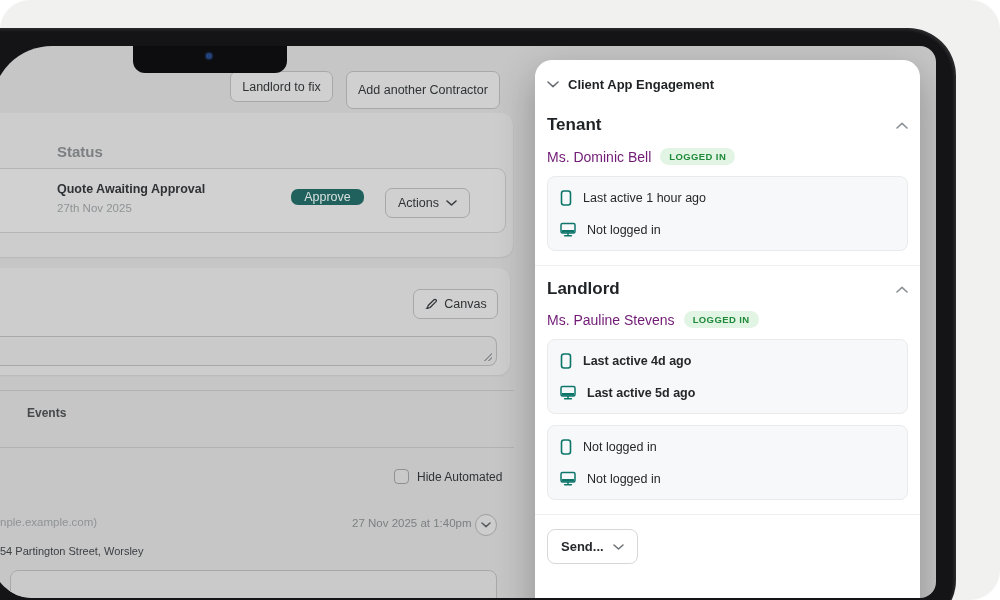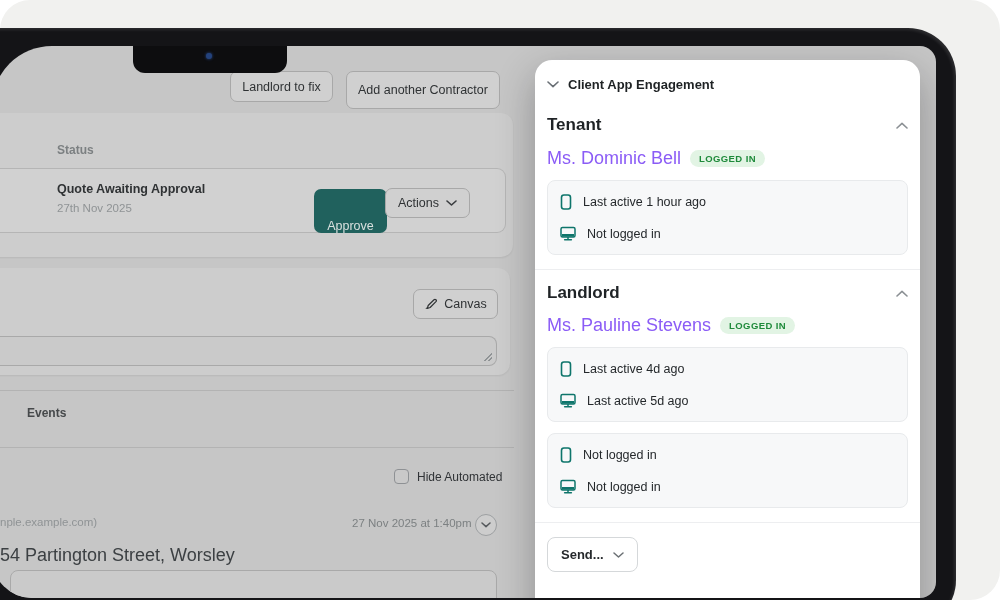--- a/index.html
+++ b/index.html
@@ -17,39 +17,39 @@
           background:#24427c;box-shadow:0 0 3px #2a4e96;}
   
   .abs{position:absolute;}
   .gbtn{display:flex;align-items:center;justify-content:center;gap:7px;background:#d0d0d0;
         border:1px solid #a8a8a8;border-radius:7px;font-size:12.5px;color:#2f3234;box-sizing:border-box;}
   .card-sec{background:#cdcdcd;border-radius:12px;box-shadow:0 1px 2px rgba(0,0,0,.07);}
   .inner-card{background:#d1d1d1;border:1px solid #b5b5b5;border-radius:9px;box-sizing:border-box;}
   .hline{height:1px;background:#b3b3b3;}
   .muted{color:#8f9395;}
   .dark{color:#2f3234;}
-  .lbl{font-size:12px;font-weight:bold;color:#7c8082;}
+  .lbl{font-size:15px;font-weight:bold;color:#7c8082;}
   .approve{background:#20615d;color:#d8e0de;border:none;border-radius:7px;font-size:12.5px;
            display:flex;align-items:center;justify-content:center;}
   .textarea{background:#cacaca;border:1px solid #a9a9a9;border-radius:8px;box-sizing:border-box;position:relative;}
   .resize{position:absolute;right:4px;bottom:4px;width:8px;height:8px;
           background:linear-gradient(135deg,transparent 50%,#8f9395 50%,#8f9395 60%,transparent 60%,transparent 75%,#8f9395 75%,#8f9395 85%,transparent 85%);}
   .checkbox{width:15px;height:15px;border:1.5px solid #8e9194;border-radius:4px;background:#c9c9c9;box-sizing:border-box;}
   .circ-btn{width:22px;height:22px;border-radius:50%;border:1px solid #9da0a2;background:#cdcdcd;
             display:flex;align-items:center;justify-content:center;box-sizing:border-box;}
   
   .panel{position:absolute;left:535px;top:60px;width:385px;height:593px;background:#ffffff;
          border-radius:17px;box-shadow:0 14px 38px rgba(15,15,20,.30);z-index:30;overflow:hidden;
          padding:0 12px;box-sizing:border-box;}
   .p-header{display:flex;align-items:center;gap:9px;margin-top:17px;}
   .p-title{font-size:13px;font-weight:bold;color:#1e2224;}
   .sec-head{display:flex;align-items:center;justify-content:space-between;}
   .sec-title{font-size:17px;font-weight:bold;color:#1f2326;}
   .person{display:flex;align-items:center;gap:9px;}
-  .pname{font-size:18px;color:#8b5cf6;}
+  .pname{font-size:14px;color:#701a75;}
   .badge{font-size:9.5px;font-weight:bold;letter-spacing:.4px;padding:3px 9px;border-radius:10px;}
   .badge.success{background:#e2f4e4;color:#1e8a3a;}
   .badge.warn{background:#fcf0de;color:#d25a09;}
   .dev-card{background:#f7f8f9;border:1px solid #e8eaec;border-radius:8px;padding:13px 12px;}
   .dev-row{display:flex;align-items:center;gap:11px;font-size:12.5px;color:#24282b;}
   .dev-row + .dev-row{margin-top:16px;}
   .p-div{height:1px;background:#edeef0;margin:14px -12px 0;}
   .send-btn{display:inline-flex;align-items:center;gap:9px;background:#fff;border:1px solid #d5d8da;
             border-radius:8px;padding:9px 13px;font-size:13px;font-weight:bold;color:#26292c;margin-top:14px;}
   .ghost-send{position:absolute;left:545px;top:584px;width:80px;height:30px;z-index:5;
@@ -71,21 +71,21 @@
       </div>
       <div class="abs gbtn" style="left:346px;top:71px;width:154px;height:38px;">
         <span>Add another Contractor</span>
       </div>
 
       <div class="abs card-sec" style="left:-30px;top:113px;width:543px;height:144px;">
         <div class="lbl" style="position:absolute;left:87px;top:30px;">Status</div>
         <div class="inner-card" style="position:absolute;left:0;top:55px;width:536px;height:65px;border-left:none;border-radius:0 9px 9px 0;">
           <div class="dark" style="position:absolute;left:87px;top:13px;font-size:12.5px;font-weight:bold;">Quote Awaiting Approval</div>
           <div class="muted" style="position:absolute;left:87px;top:33px;font-size:11.5px;">27th Nov 2025</div>
-          <div class="approve" style="position:absolute;left:344px;top:20px;width:73px;height:44px;align-items:flex-end;">
+          <div class="approve" style="position:absolute;left:321px;top:20px;width:73px;height:16px;">
             <span>Approve</span>
           </div>
           <div class="gbtn" style="position:absolute;left:415px;top:19px;width:85px;height:30px;">
             <span>Actions</span>
             <svg width="11" height="6" viewBox="0 0 11 6">
                 <polyline points="1,1 5.5,5 10,1" fill="none" stroke="#3a3d40" stroke-width="1.6" stroke-linecap="round" stroke-linejoin="round"></polyline>
               </svg>
           </div>
         </div>
       </div>
@@ -112,21 +112,21 @@
         <span style="font-size:12px;color:#303336;">Hide Automated</span>
       </div>
 
       <div class="abs muted" style="left:0;top:516px;font-size:11.5px;">nple.example.com)</div>
       <div class="abs" style="left:352px;top:517px;font-size:11.5px;color:#7c8082;">27 Nov 2025 at 1:40pm</div>
       <div class="abs circ-btn" style="left:475px;top:514px;">
         <svg width="10" height="6" viewBox="0 0 10 6">
             <polyline points="1,1 5,4.6 9,1" fill="none" stroke="#55595c" stroke-width="1.5" stroke-linecap="round" stroke-linejoin="round"></polyline>
           </svg>
       </div>
-      <div class="abs" style="left:0;top:545px;font-size:18px;color:#3c4043;">54 Partington Street, Worsley</div>
+      <div class="abs" style="left:0;top:545px;font-size:11px;color:#3c4043;">54 Partington Street, Worsley</div>
 
       <div class="abs textarea" style="left:10px;top:570px;width:487px;height:46px;"></div>
 
       <div class="ghost-send">
         <span>Send...</span>
         <svg width="10" height="6" viewBox="0 0 10 6">
             <polyline points="1,1 5,4.6 9,1" fill="none" stroke="#5a5e61" stroke-width="1.5" stroke-linecap="round" stroke-linejoin="round"></polyline>
           </svg>
       </div>
 
@@ -173,21 +173,21 @@
         <div class="sec-head" style="margin-top:13px;">
           <span class="sec-title">Landlord</span>
           <svg width="12" height="7" viewBox="0 0 12 7">
               <polyline points="1,6 6,1.4 11,6" fill="none" stroke="#8b9094" stroke-width="1.6" stroke-linecap="round" stroke-linejoin="round"></polyline>
             </svg>
         </div>
         <div class="person" style="margin-top:12px;">
           <span class="pname">Ms. Pauline Stevens</span>
           <span class="badge success">LOGGED IN</span>
         </div>
-        <div class="dev-card" style="margin-top:11px;">
+        <div class="dev-card" style="margin-top:11px;font-weight:bold;">
           <div class="dev-row">
             <svg width="12" height="16" viewBox="0 0 12 16">
                 <rect x="1.5" y="1" width="9" height="14" rx="2.4" fill="none" stroke="#0e756b" stroke-width="1.6"></rect>
               </svg>
             <span>Last active 4d ago</span>
           </div>
           <div class="dev-row">
             <svg width="16" height="15" viewBox="0 0 16 15">
                 <rect x="1" y="1.5" width="14" height="9.5" rx="1.5" fill="none" stroke="#0e756b" stroke-width="1.5"></rect>
                 <rect x="2" y="8" width="12" height="2.6" fill="#0e756b"></rect>

